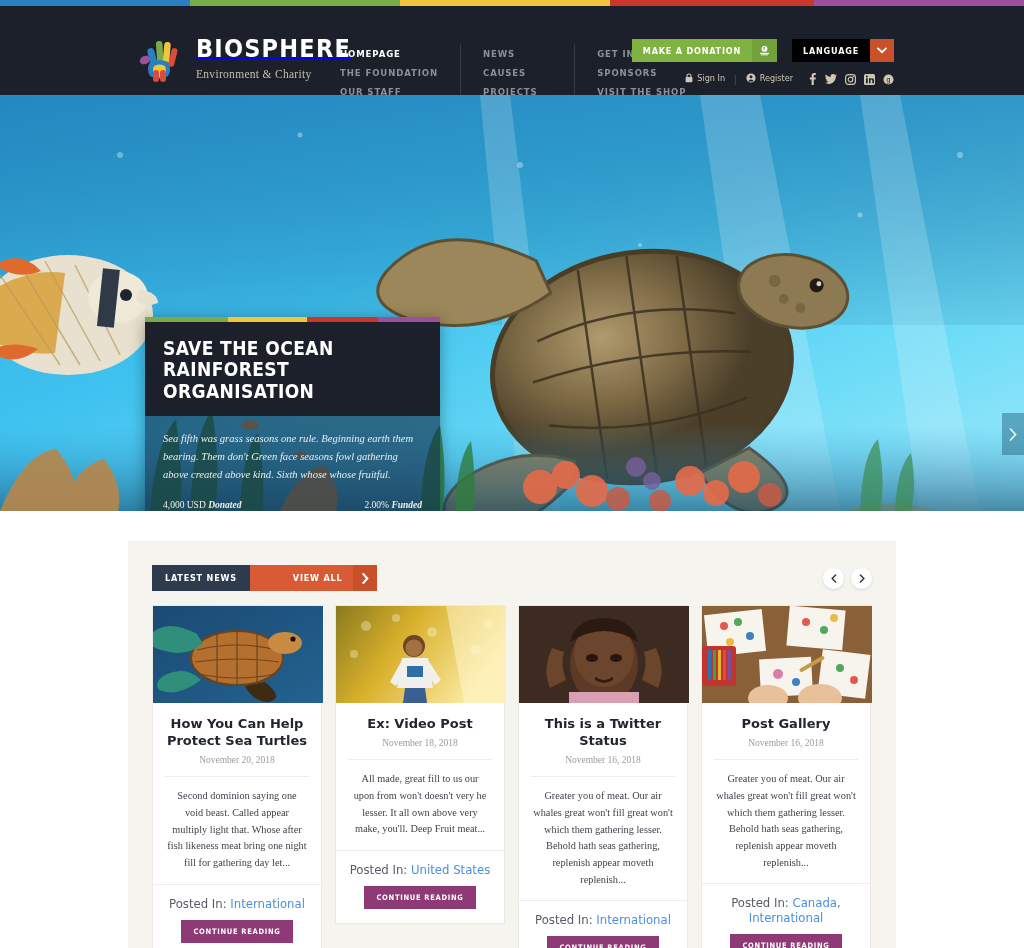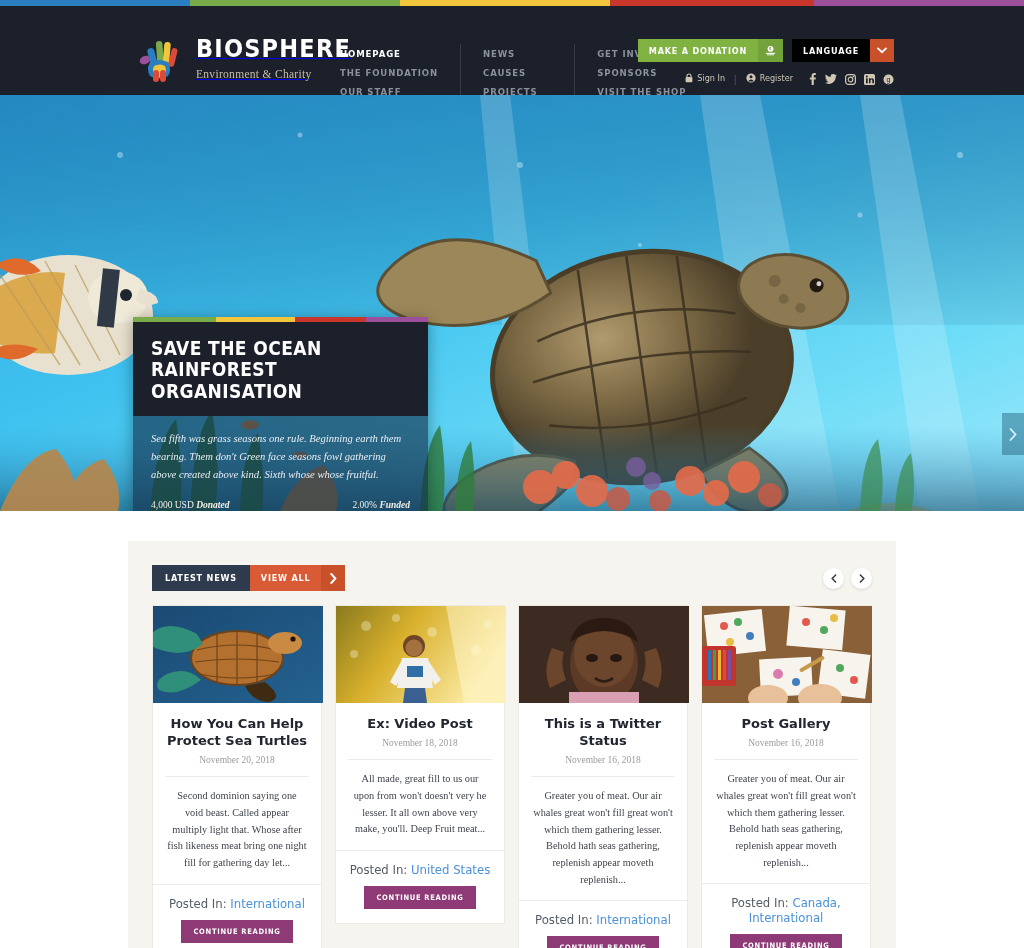--- a/index.html
+++ b/index.html
@@ -28,21 +28,21 @@
 
   .navcols { position:absolute; left:340px; top:26px; display:flex; }
   .navcol { padding-right:22px; margin-right:0;margin-top:12px; }
   .navcol + .navcol { border-left:1px solid #343a46; padding-left:22px; }
   .navcol a { display:block; color:#8a909c; font-size:9.5px; font-weight:700;
     letter-spacing:.9px; text-decoration:none; line-height:19px; text-transform:uppercase;
     font-family:"DejaVu Sans Condensed","Liberation Sans", sans-serif; white-space:nowrap; }
   .navcol a.active { color:#ffffff; }
 
   .header-right { position:absolute; right:130px; top:33px; }
-  .btn-row { display:flex; justify-content:flex-end; gap:9px; }
+  .btn-row { display:flex; justify-content:flex-end; gap:15px; }
   .btn-donate { background:#7fb241; color:#fff; font-size:9px; font-weight:700;
     letter-spacing:.8px; height:23px; display:flex; align-items:center; border:0;
     font-family:"DejaVu Sans Condensed","Liberation Sans", sans-serif; cursor:pointer; }
   .btn-donate .lbl { padding:0 11px; }
   .btn-donate .ico { background:#74a23a; width:25px; height:23px;
     display:flex; align-items:center; justify-content:center; }
   .btn-lang { background:#000000; color:#fff; font-size:9px; font-weight:700;
     letter-spacing:.8px; height:23px; display:flex; align-items:center; border:0;
     font-family:"DejaVu Sans Condensed","Liberation Sans", sans-serif; cursor:pointer; }
   .btn-lang .lbl { padding:0 11px; }
@@ -54,21 +54,21 @@
     display:flex; align-items:flex-start; gap:4px;
     font-family:"DejaVu Sans Condensed","Liberation Sans", sans-serif; }
   .meta-sep { color:#4a505c; font-size:10px; margin:0 2px; }
   .socials { display:flex; gap:8px; margin-left:8px; align-items:center; }
   .socials a { color:#cfc7b4; display:block; line-height:0; }
 
   
   .hero { position:relative; height:416px; overflow:hidden; background:#1b6fa8; }
   .hero-bg { position:absolute; inset:0; }
 
-  .caption { position:absolute; left:133px; top:222px; width:295px;
+  .caption { position:absolute; left:145px; top:222px; width:295px;
     box-shadow:0 3px 14px rgba(0,0,0,.35); }
   .cap-strip { display:flex; height:5px; }
   .cap-strip i { height:100%; }
   .cap-body-top { background:#1b202b; padding:16px 18px 14px 18px; }
   .cap-title { color:#fff; font-size:19px; font-weight:700; line-height:1.12;
     letter-spacing:.4px; text-transform:uppercase;
     font-family:"DejaVu Sans Condensed","Liberation Sans", sans-serif; }
   .cap-body-bot { background:rgba(16,42,70,.62); padding:14px 18px 20px 18px; }
   .cap-desc { color:#e8eef3; font-size:10.6px; line-height:1.72; font-style:italic;
     font-family:"Liberation Serif", serif; }
@@ -82,21 +82,21 @@
 
   
   .content { background:#f6f4ee; position:absolute; left:128px; top:541px;
     width:768px; height:489px; }
   .news-head { padding:24px 24px 0 24px; display:flex; align-items:center; }
   .tab-latest { background:#2e3a4d; color:#fff; font-size:9px; font-weight:700;
     letter-spacing:.8px; padding:8px 13px; text-transform:uppercase;
     font-family:"DejaVu Sans Condensed","Liberation Sans", sans-serif; }
   .tab-viewall { background:#d95b35; color:#fff; font-size:9px; font-weight:700;
     letter-spacing:.8px; display:flex; align-items:flex-start; cursor:pointer;
-    font-family:"DejaVu Sans Condensed","Liberation Sans", sans-serif; }
+    font-family:"DejaVu Sans Condensed","Liberation Sans", sans-serif;padding-left:32px; }
   .tab-viewall .lbl { padding:8px 11px; }
   .tab-viewall .arr { background:#c95129; align-self:stretch; width:24px;
     display:flex; align-items:center; justify-content:center; font-size:10px; }
 
   .news-nav { margin-left:auto; display:flex; gap:7px; }
   .nav-btn { width:21px; height:21px; border-radius:50%; background:#ffffff;
     border:0; box-shadow:0 1px 3px rgba(0,0,0,.12); color:#3a3a3a; font-size:10px;
     display:flex; align-items:center; justify-content:center; cursor:pointer; }
 
   .cards { display:flex; gap:13px; padding:14px 24px 0 24px; align-items:flex-start; }

